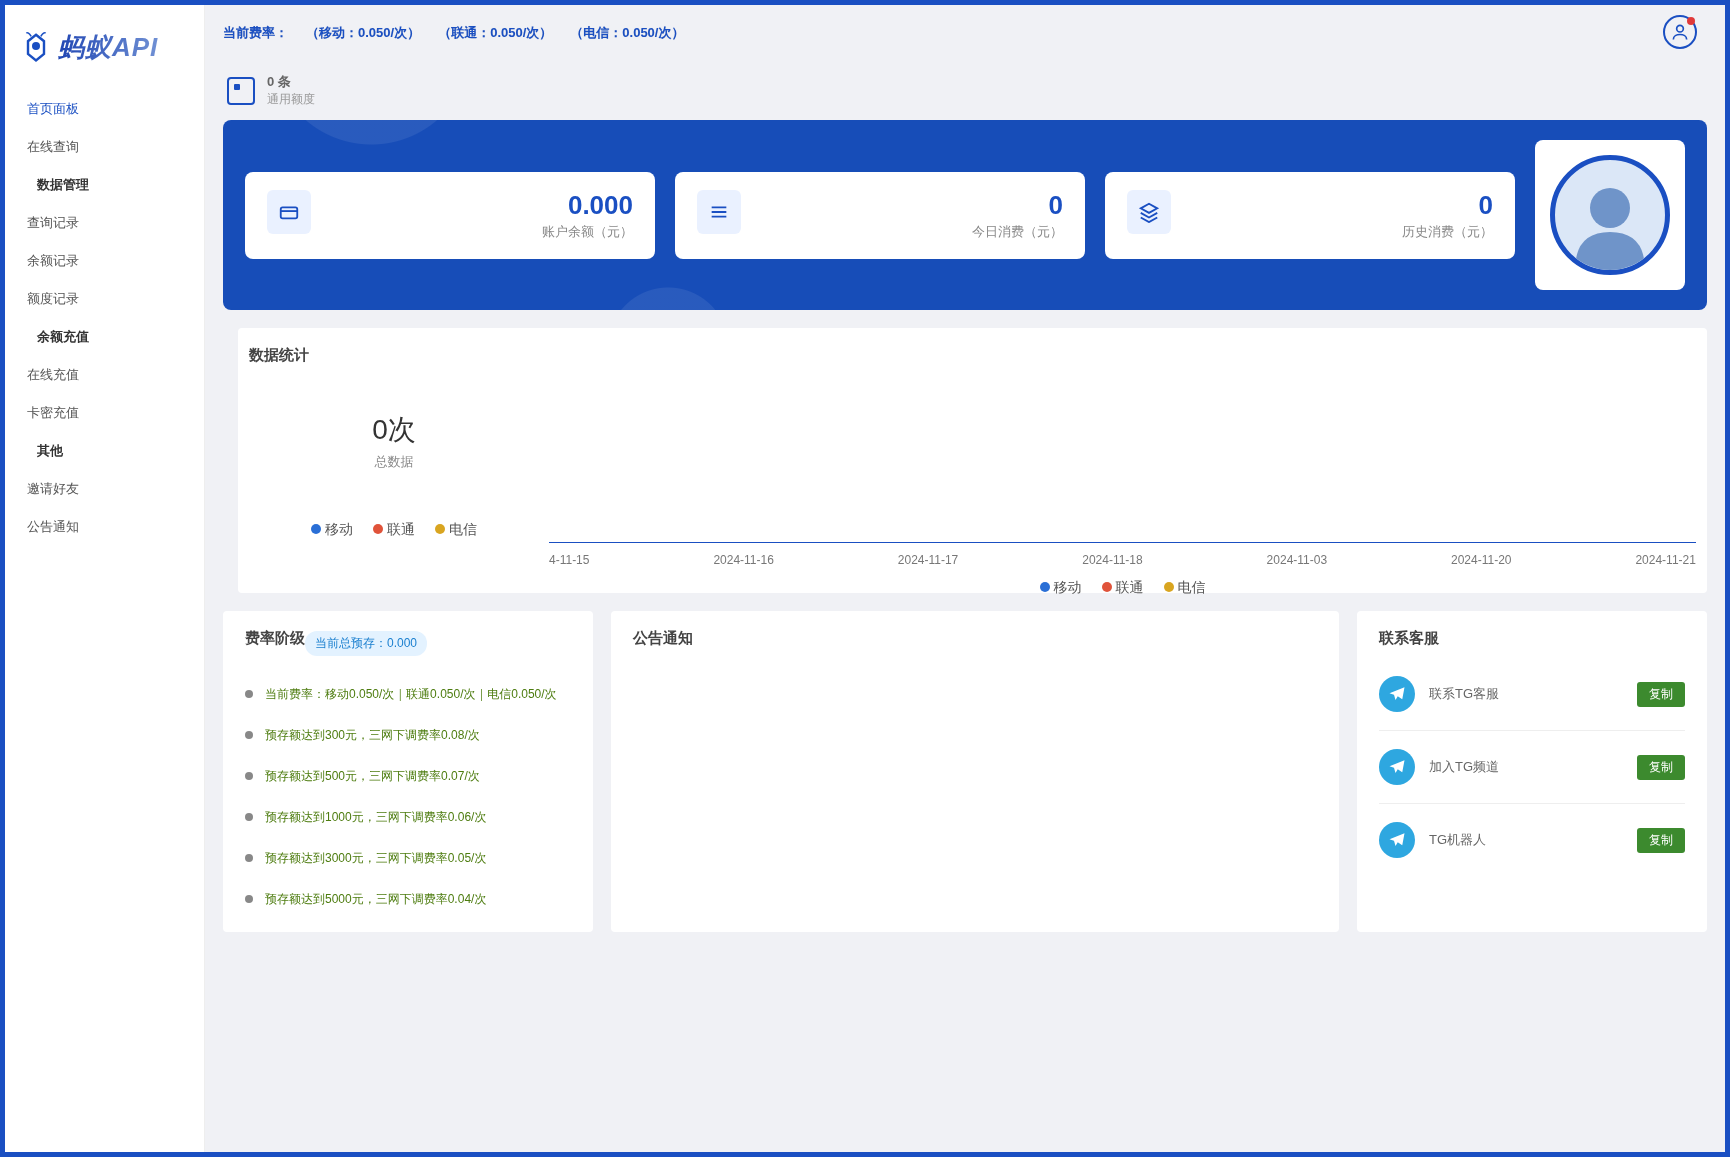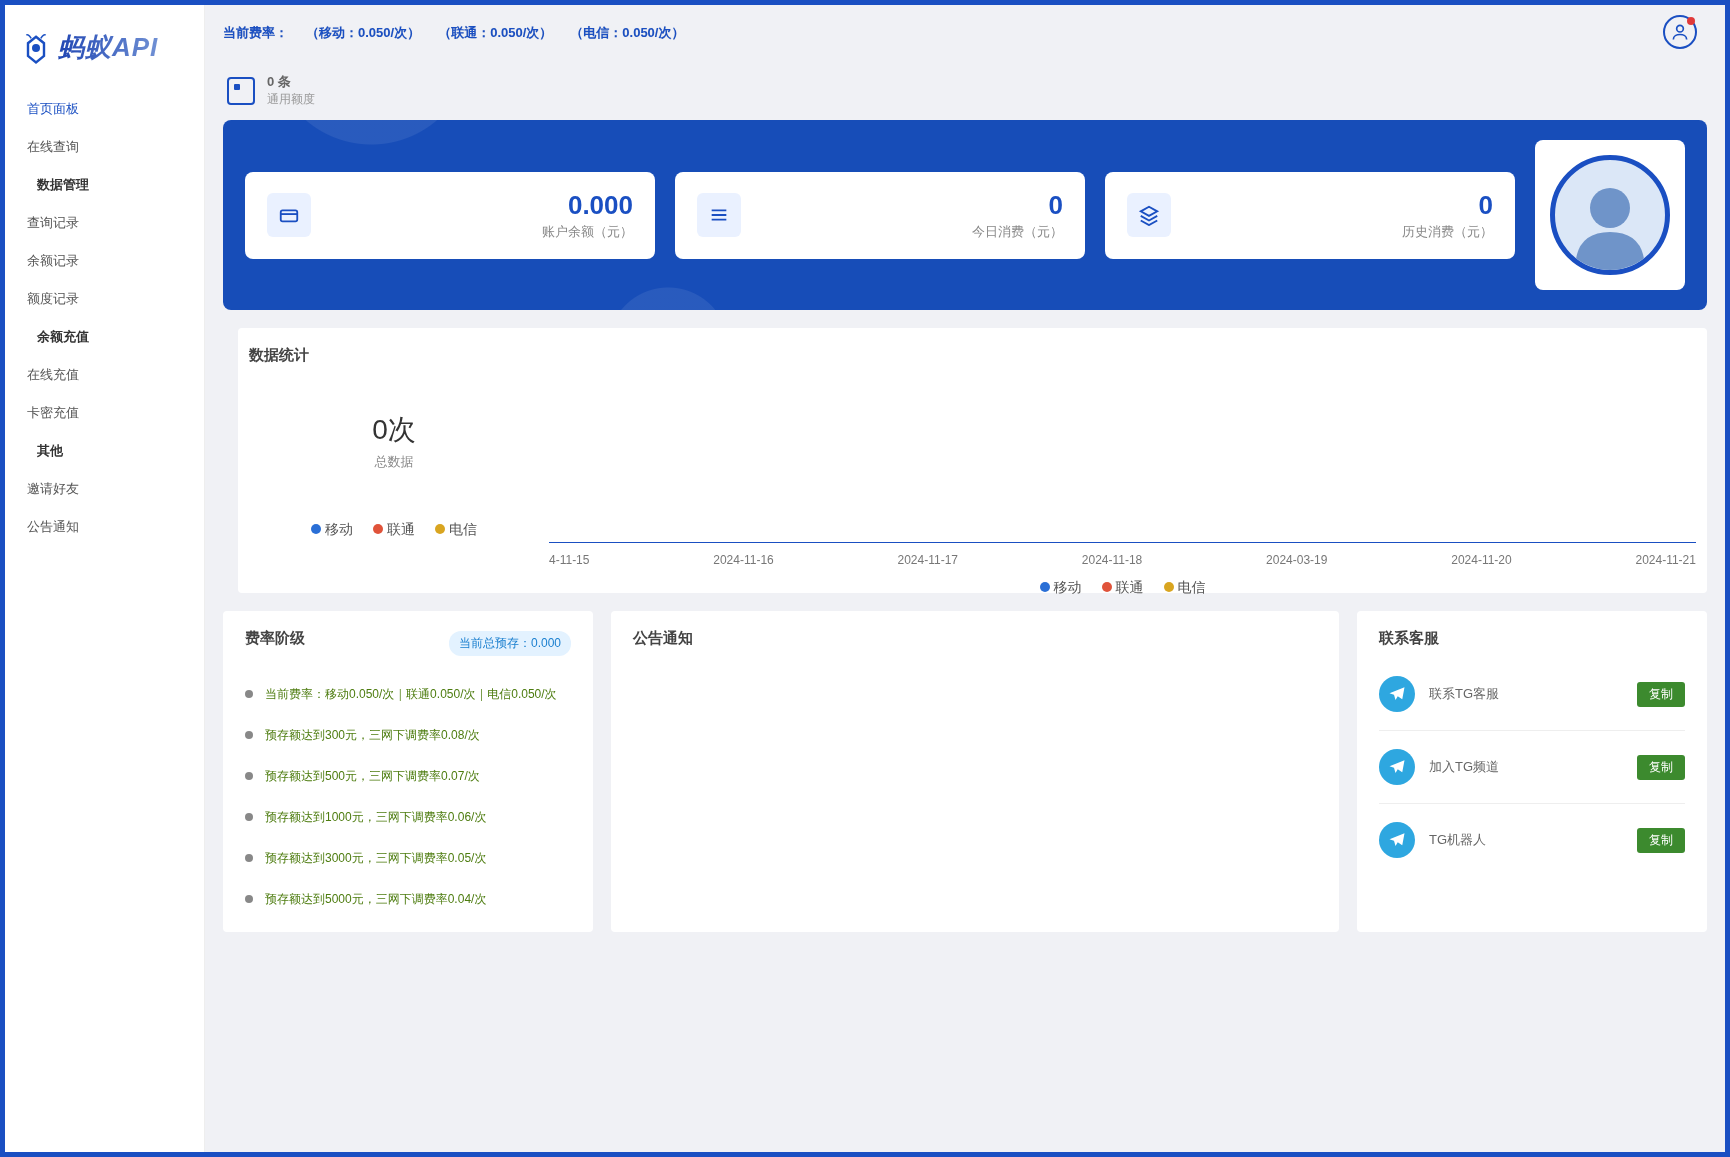--- a/index.html
+++ b/index.html
@@ -1,37 +1,37 @@
 <!DOCTYPE html>
 <html><head>
 <meta charset="utf-8">
 <style>
 * { margin: 0; padding: 0; box-sizing: border-box; font-family: "Microsoft YaHei", Arial, sans-serif; }
 body { background: #f0f1f5; }
 .app { border: 5px solid #1a4fc2; min-height: 100vh; display: flex; background: #f0f1f5; }
 .sidebar { width: 200px; background: #fff; border-right: 1px solid #eee; }
-.logo { padding: 25px 15px; display: flex; align-items: center; gap: 6px; }
+.logo { padding: 25px 15px; display: flex; align-items: flex-start; gap: 6px; }
 .logo-icon { width: 32px; height: 32px; }
 .logo-text { font-size: 26px; font-weight: 600; background: linear-gradient(90deg,#2046b3,#7090d4); -webkit-background-clip: text; -webkit-text-fill-color: transparent; font-style: italic; letter-spacing: 1px; }
 .menu-group-title { padding: 10px 32px; font-size: 13px; font-weight: 700; color: #333; }
 .menu-item { padding: 10px 22px; font-size: 13px; color: #555; cursor: pointer; }
 .menu-item.active { color: #1a4fc2; background: #fff; }
 .main { flex: 1; padding: 0 18px 18px 18px; }
 .topbar { display: flex; align-items: center; height: 56px; color: #1a4fc2; font-size: 13px; font-weight: 700; position: relative; }
 .topbar-rate { margin-right: 18px; color: #1a4fc2; text-shadow: 0 0 1px rgba(0,0,0,0.1); }
 .topbar-user { position: absolute; right: 10px; top: 10px; }
 .user-circle { width: 34px; height: 34px; border: 2px solid #1a4fc2; border-radius: 50%; display: flex; align-items: center; justify-content: center; position: relative; }
 .user-dot { position:absolute; top:0; right:0; width:8px; height:8px; background:#e03a3a; border-radius:50%; }
 .quota-row { display: flex; align-items: center; gap: 12px; padding: 12px 4px; }
 .quota-icon { width: 28px; height: 28px; border: 2px solid #1a4fc2; border-radius: 4px; position:relative; }
 .quota-icon::before{content:"";position:absolute;left:5px;top:5px;width:6px;height:6px;background:#1a4fc2;border-radius:1px;}
 .quota-text .q-val { font-size: 13px; color: #666; font-weight:600; }
 .quota-text .q-label { font-size: 12px; color: #999; }
 .stats-banner { background: #174db8; border-radius: 8px; padding: 20px 22px; display: flex; gap: 20px; align-items: center; position: relative; background-image: radial-gradient(circle at 30% 120%, rgba(255,255,255,0.08) 0 60px, transparent 61px), radial-gradient(circle at 10% -40%, rgba(255,255,255,0.08) 0 100px, transparent 101px);}
-.stat-card { flex: 1; background: #fff; border-radius: 8px; padding: 18px 22px; display: flex; align-items: center; gap: 18px; }
+.stat-card { flex: 1; background: #fff; border-radius: 8px; padding: 18px 22px; display: flex; gap: 18px; }
 .stat-icon { width: 44px; height: 44px; border-radius: 6px; background: #eaf1ff; display: flex; align-items:center; justify-content:center; color:#1a4fc2;}
 .stat-body { flex:1; text-align: right; }
 .stat-val { font-size: 26px; font-weight: 700; color: #1a4fc2; }
 .stat-label { font-size: 13px; color: #888; margin-top: 2px; }
 .avatar-box { width: 150px; height: 150px; background: #fff; border-radius: 8px; display:flex; align-items:center; justify-content:center; }
 .avatar { width: 120px; height: 120px; border-radius:50%; border: 5px solid #1a4fc2; background:#dbe7f7; display:flex; align-items:flex-end; justify-content:center; overflow:hidden;}
 .chart-panel { margin-top: 18px; background:#fff; border-radius: 4px; padding: 18px 11px; margin-left: 15px; }
 .panel-title { font-size: 15px; color:#444; font-weight:600; margin-bottom: 10px; }
 .chart-body { display: flex; gap:10px; }
 .chart-left { width: 290px; display:flex; align-items:center; justify-content:center; flex-direction:column; height: 200px; }
@@ -41,21 +41,21 @@
 .chart-axis { position:absolute; left:0; right:0; bottom:32px; border-bottom:1px solid #1a4fc2; }
 .chart-xlabels { position:absolute; left:0; right:0; bottom:8px; display:flex; justify-content:space-between; font-size:12px; color:#777; }
 .legend { display:flex; gap:20px; align-items:center; font-size:14px; color:#555; margin-top: 8px;}
 .legend-dot { display:inline-block; width:10px; height:10px; border-radius:50%; margin-right:4px; }
 .legend-center { justify-content:center; }
 .bottom-row { display:flex; gap: 18px; margin-top: 18px; }
 .panel { background:#fff; border-radius:4px; padding: 18px 22px; }
 .rate-panel { width: 370px; }
 .notice-panel { flex:1; }
 .contact-panel { width: 350px; }
-.rate-header { display:flex; justify-content:space-between; align-items:center; margin-bottom: 16px;}
+.rate-header { display:flex; align-items:center; margin-bottom: 16px;}
 .badge { background:#e3f2ff; color:#1a7fcf; font-size:12px; padding: 4px 10px; border-radius:12px; }
 .rate-list { max-height: 240px; overflow-y:auto; padding-right:6px;}
 .rate-item { display:flex; align-items:flex-start; gap:12px; padding: 12px 0; font-size:12px; color:#4d7c0f; }
 .rate-bullet { width:8px; height:8px; background:#888; border-radius:50%; margin-top:4px; flex-shrink:0;}
 .contact-item { display:flex; align-items:center; gap:14px; padding: 18px 0; border-bottom: 1px solid #eee; }
 .contact-item:last-child{border-bottom:none;}
 .tg-icon { width:36px; height:36px; border-radius:50%; background:#2ea7e0; display:flex; align-items:center; justify-content:center; color:#fff;}
 .contact-label { flex:1; font-size:13px; color:#666; }
 .copy-btn { background:#3c8a2e; color:#fff; border:none; font-size:12px; padding: 4px 12px; border-radius:3px; cursor:pointer; }
 .rate-list::-webkit-scrollbar{width:6px;}
@@ -173,21 +173,21 @@
             <span><span class="legend-dot" style="background:#d9a520"></span><span>电信</span></span>
           </div>
         </div>
         <div class="chart-right">
           <div class="chart-axis"></div>
           <div class="chart-xlabels" id="xlabels">
               <span>4-11-15</span>
               <span>2024-11-16</span>
               <span>2024-11-17</span>
               <span>2024-11-18</span>
-              <span>2024-03-19</span>
+              <span>2024-11-03</span>
               <span>2024-11-20</span>
               <span>2024-11-21</span>
             </div>
           <div class="legend legend-center" style="position:absolute;bottom:-22px;left:0;right:0;">
             <span><span class="legend-dot" style="background:#2a6fd6"></span><span>移动</span></span>
             <span><span class="legend-dot" style="background:#e0533a"></span><span>联通</span></span>
             <span><span class="legend-dot" style="background:#d9a520"></span><span>电信</span></span>
           </div>
         </div>
       </div>

